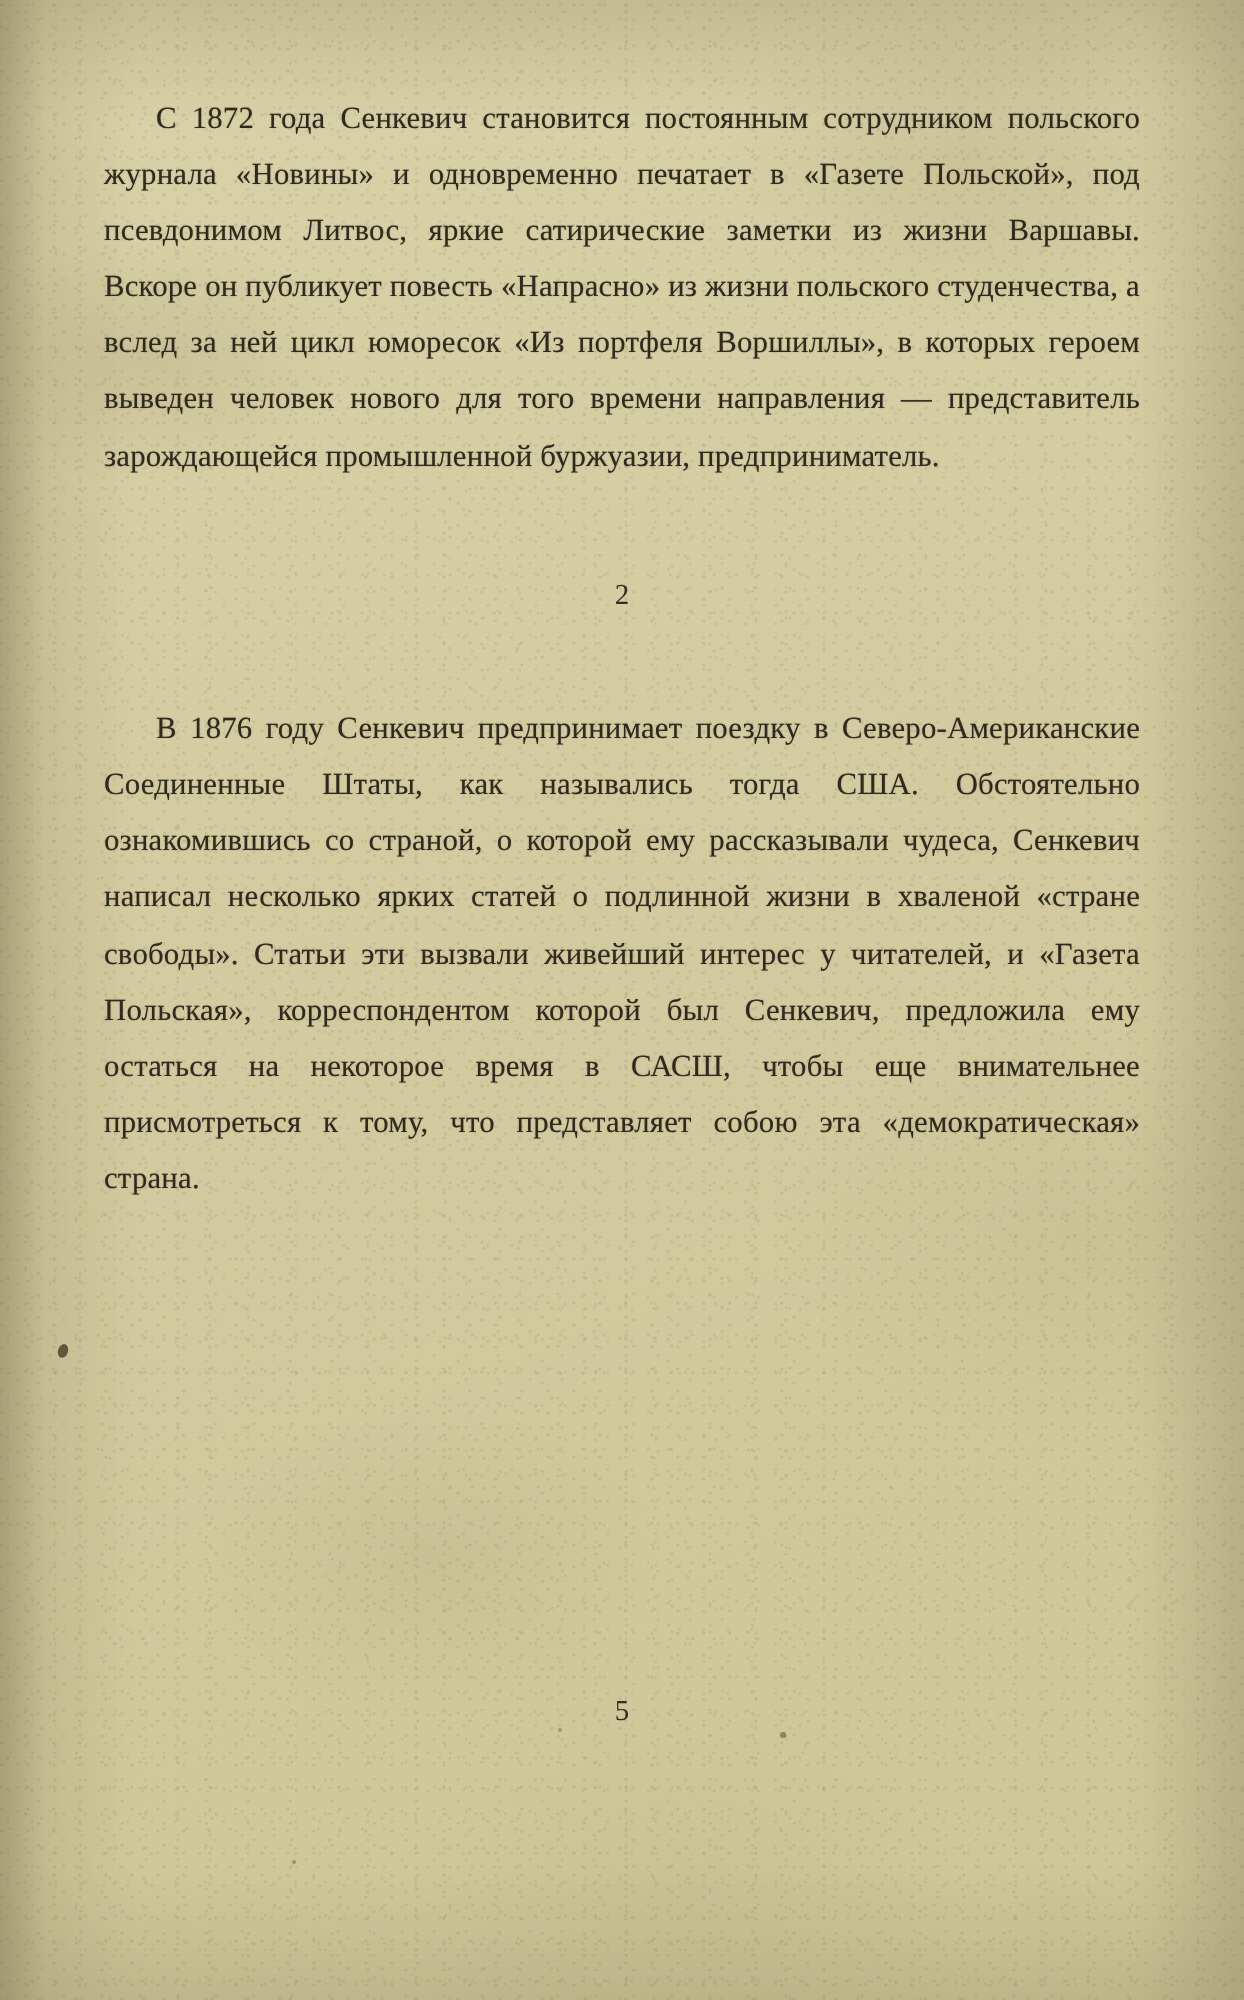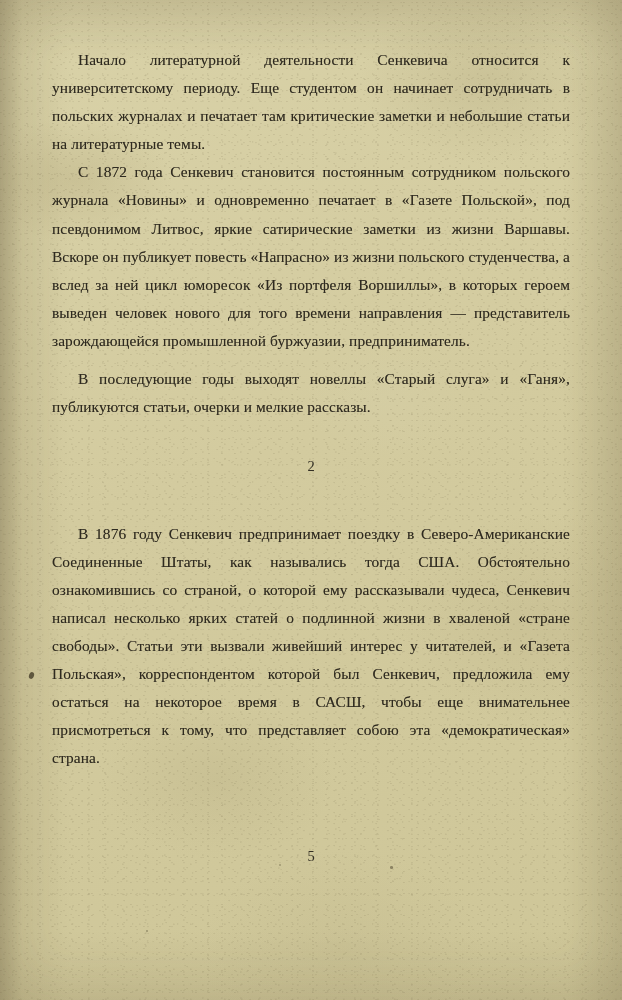--- a/index.html
+++ b/index.html
@@ -103,27 +103,25 @@
 </head>
 <body>
 
 <div id="page">
 
   <div id="grain"></div>
 
   <div id="textblock">
 
 
-    <p class="para">Начало литературной деятельности Сенкевича относится к университетскому периоду. Еще студентом он начинает сотрудничать в польских журналах и печатает там критические заметки и небольшие статьи на литературные темы.</p>
 
     <p class="para">С 1872 года Сенкевич становится постоянным сотрудником польского журнала «Новины» и одновременно печатает в «Газете Польской», под псевдонимом Литвос, яркие сатирические заметки из жизни Варшавы. Вскоре он публикует повесть «Напрасно» из жизни польского студенчества, а вслед за ней цикл юморесок «Из портфеля Воршиллы», в которых героем выведен человек нового для того времени направления — представитель зарождающейся промышленной буржуазии, предприниматель.</p>
 
     <div class="spacer-sm"></div>
 
-    <p class="para">В последующие годы выходят новеллы «Старый слуга» и «Ганя», публикуются статьи, очерки и мелкие рассказы.</p>
 
     <div class="sec-gap-top"></div>
 
     <p class="section-num">2</p>
 
     <div class="sec-gap-bottom"></div>
 
     <p class="para">В 1876 году Сенкевич предпринимает поездку в Северо-Американские Соединенные Штаты, как назывались тогда США. Обстоятельно ознакомившись со страной, о которой ему рассказывали чудеса, Сенкевич написал несколько ярких статей о подлинной жизни в хваленой «стране свободы». Статьи эти вызвали живейший интерес у читателей, и «Газета Польская», корреспондентом которой был Сенкевич, предложила ему остаться на некоторое время в САСШ, чтобы еще внимательнее присмотреться к тому, что представляет собою эта «демократическая» страна.</p>
 
 

